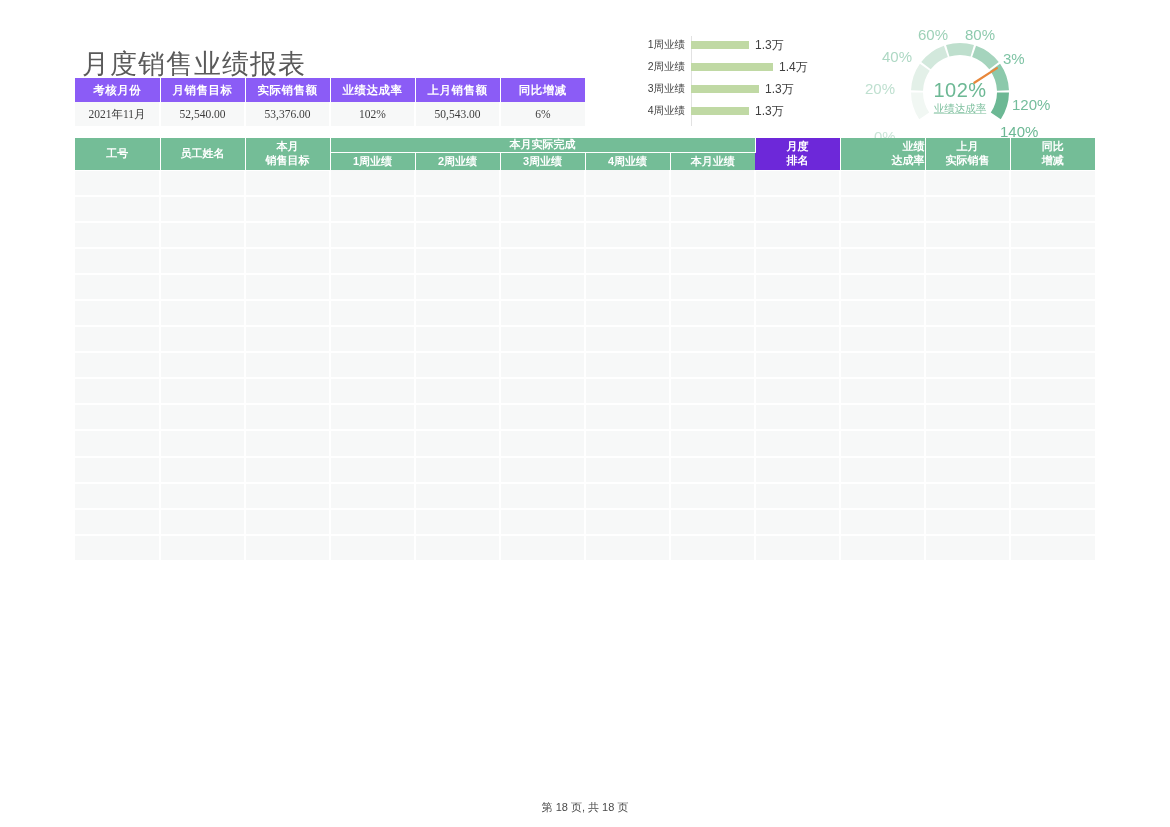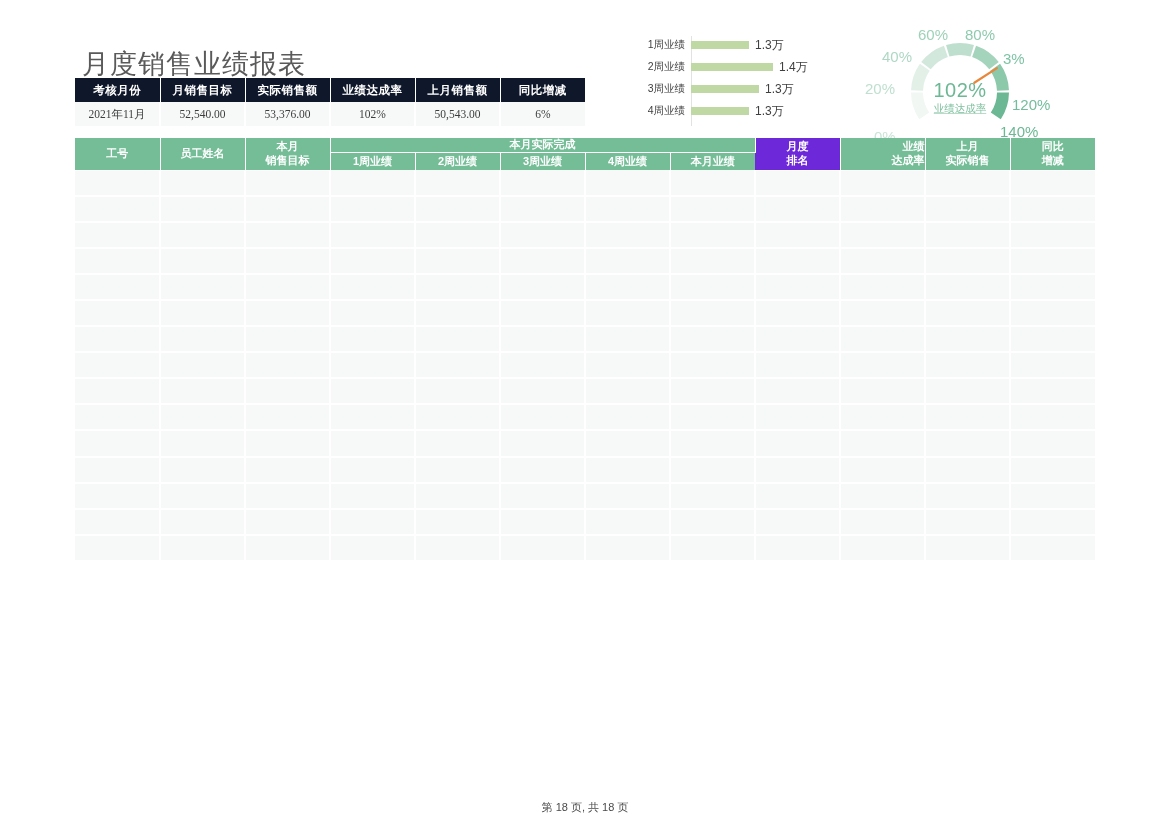--- a/index.html
+++ b/index.html
@@ -32,21 +32,21 @@
   
   .summary {
     position: absolute;
     left: 75px;
     top: 78px;
     width: 510px;
     border-collapse: collapse;
     table-layout: fixed;
   }
   .summary th {
-    background: #0f172a;
+    background: #8b5cf6;
     color: #ffffff;
     font-size: 11.5px;
     font-weight: bold;
     height: 22px;
     text-align: center;
     border-right: 1px solid #ffffff;
     font-family: "Liberation Sans", "DejaVu Sans", sans-serif;
     letter-spacing: .5px;
   }
   .summary th:last-child { border-right: none; }

